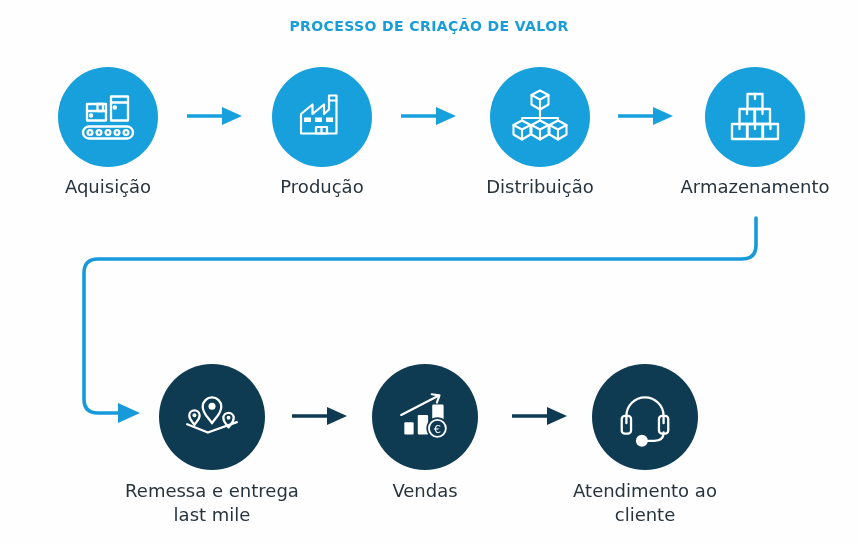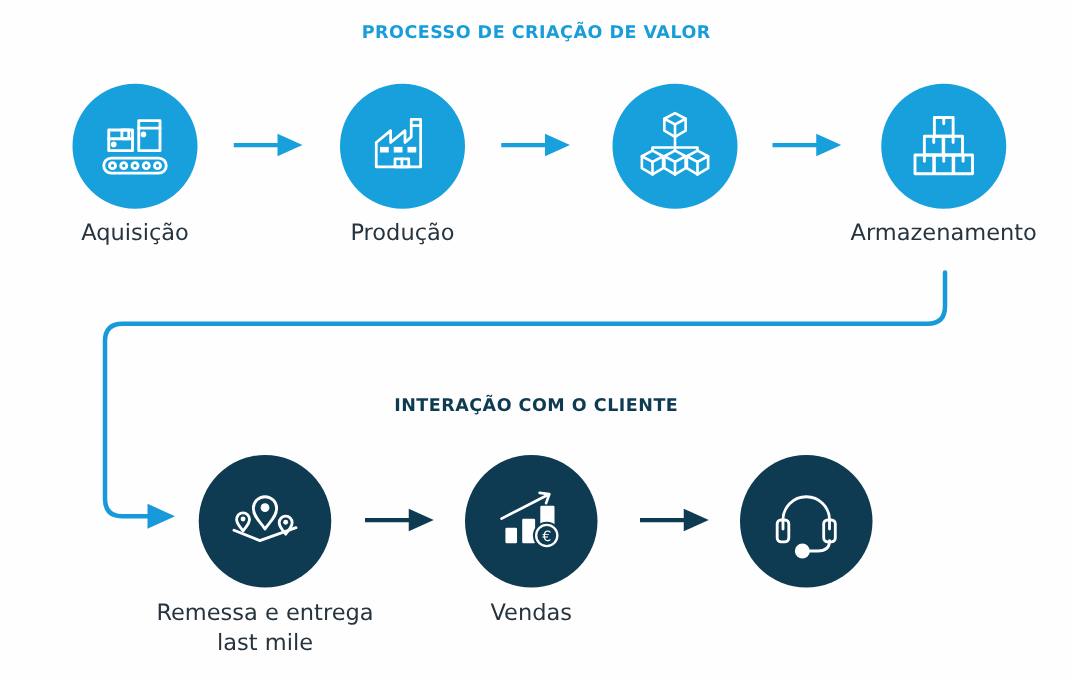--- a/index.html
+++ b/index.html
@@ -35,21 +35,20 @@
   .a4{left:290px;} .a5{left:510px;}
   .connector{position:absolute;left:0;top:0;pointer-events:none;}
   .icon{display:block;}
 </style>
 </head>
 <body>
 
 <div class="canvas">
 
   <div class="title title-top">PROCESSO DE CRIAÇÃO DE VALOR</div>
-  <div class="title title-bottom">INTERAÇÃO COM O CLIENTE</div>
 
   <svg class="connector" width="858" height="544" viewBox="0 0 858 544">
     <path d="M756 218 L756 245 Q756 259 742 259 L98 259 Q84 259 84 273 L84 399 Q84 413 98 413 L119 413" fill="none" stroke="#1899da" stroke-width="3.6" stroke-linecap="round"></path>
     <polygon points="118,403 140,413 118,423" fill="#1899da"></polygon>
   </svg>
 
   <div class="circle circle-top c1">
     <svg class="icon" width="60" height="60" viewBox="0 0 60 60" fill="none" stroke="#ffffff" stroke-width="2.3" stroke-linecap="round" stroke-linejoin="round">
       <rect x="5" y="39.5" width="50" height="12" rx="6"></rect>
       <circle cx="12" cy="45.5" r="2.4"></circle>
@@ -121,20 +120,21 @@
       <line x1="2" y1="12" x2="38" y2="12" stroke="#17a0dc" stroke-width="3.4"></line>
        <polygon points="37,3 57,12 37,21" fill="#17a0dc"></polygon>
     </svg>
   <svg class="arrow arrow-top a3" viewBox="0 0 58 24">
       <line x1="2" y1="12" x2="38" y2="12" stroke="#17a0dc" stroke-width="3.4"></line>
        <polygon points="37,3 57,12 37,21" fill="#17a0dc"></polygon>
     </svg>
 
   <div class="step-label lab-top l1">Aquisição</div>
   <div class="step-label lab-top l2">Produção</div>
+  <div class="step-label lab-top l3">Distribuição</div>
   <div class="step-label lab-top l4">Armazenamento</div>
 
   <div class="circle circle-bottom c5">
     <svg class="icon" width="62" height="62" viewBox="0 0 60 60" fill="none" stroke="#ffffff" stroke-width="2.2" stroke-linecap="round" stroke-linejoin="round">
       <path d="M6 37 L26 45 L54 35"></path>
       <path d="M30 36 C26 30 21 26.5 21 20 A9 9 0 1 1 39 20 C39 26.5 34 30 30 36 Z"></path>
       <circle cx="30" cy="19.5" r="3.4" fill="#ffffff" stroke="none"></circle>
       <path d="M13 37.5 C10.8 34.2 8 32.3 8 28.5 A5 5 0 1 1 18 28.5 C18 32.3 15.2 34.2 13 37.5 Z"></path>
       <circle cx="13" cy="28.3" r="1.9" fill="#ffffff" stroke="none"></circle>
       <path d="M46 40 C43.8 36.7 41 34.8 41 31 A5 5 0 1 1 51 31 C51 34.8 48.2 36.7 46 40 Z"></path>
@@ -170,14 +170,16 @@
        <polygon points="37,3 57,12 37,21" fill="#0e3a52"></polygon>
     </svg>
   <svg class="arrow arrow-bottom a5" viewBox="0 0 58 24">
       <line x1="2" y1="12" x2="38" y2="12" stroke="#0e3a52" stroke-width="3.4"></line>
        <polygon points="37,3 57,12 37,21" fill="#0e3a52"></polygon>
     </svg>
 
   <div class="step-label lab-bottom l6">Vendas</div>
   <div class="step-label lab-bottom l5">Remessa e entrega
 last mile</div>
+  <div class="step-label lab-bottom l7">Atendimento ao
+cliente</div>
 
 </div>
 
 </body></html>

